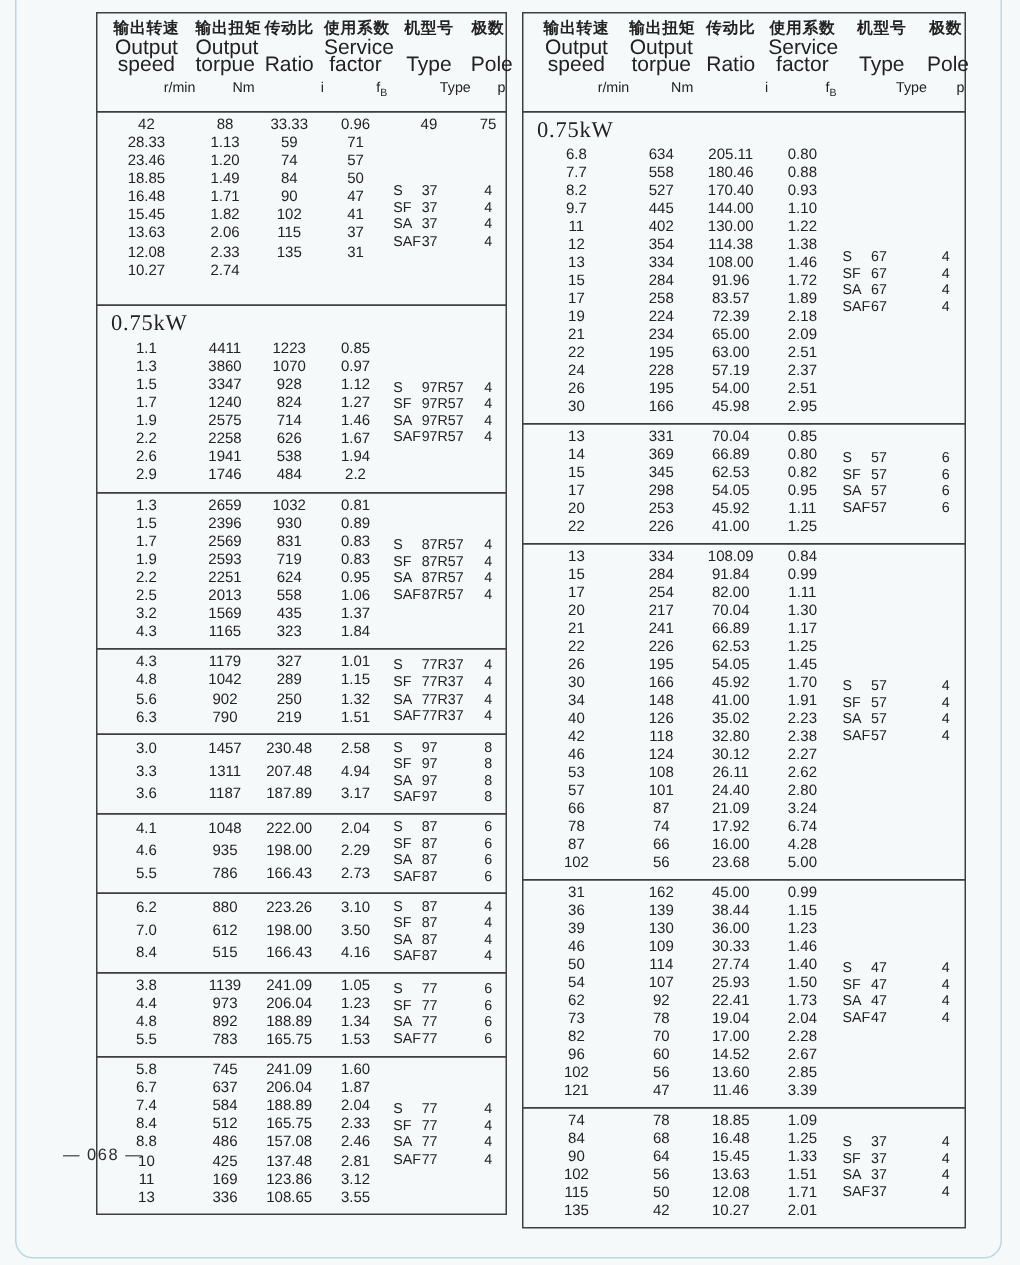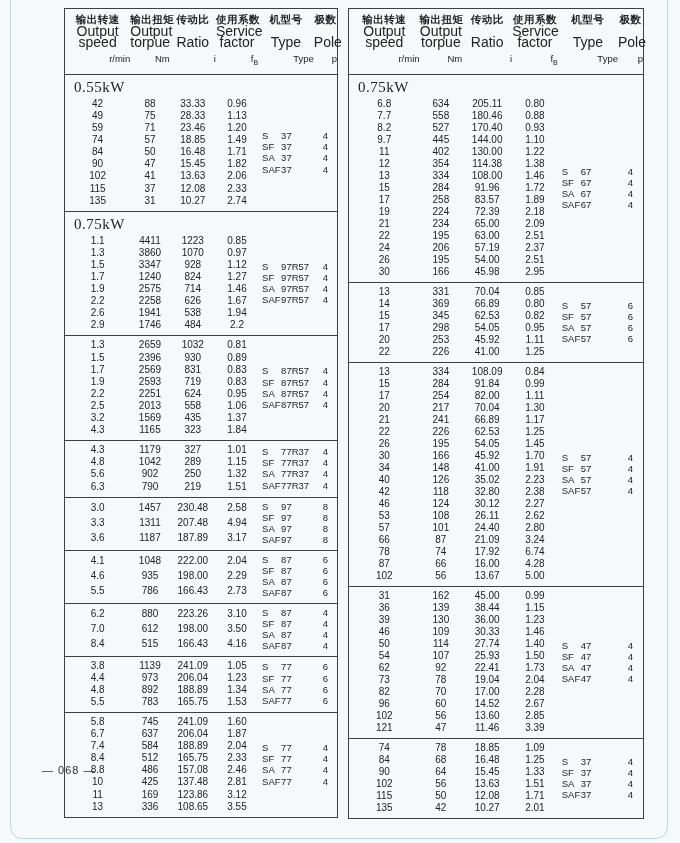--- a/index.html
+++ b/index.html
@@ -108,21 +108,20 @@
       <div class="hgrid units">
         <div class="ucell"><span>r/min</span></div>
         <div class="ucell"><span>Nm</span></div>
         <div class="ucell"><span>i</span></div>
         <div class="ucell"><span>f</span><sub>B</sub></div>
         <div class="ucell"><span>Type</span></div>
         <div class="ucell"><span>p</span></div>
       </div>
     </div>
     <div class="block">
-      <div class="kw">0.55kW</div>
       <div class="cell">42</div>
       <div class="cell">88</div>
       <div class="cell">33.33</div>
       <div class="cell">0.96</div>
       <div class="cell">49</div>
       <div class="cell">75</div>
       <div class="cell">28.33</div>
       <div class="cell">1.13</div>
       <div class="cell">59</div>
       <div class="cell">71</div>
@@ -638,21 +637,21 @@
       <div class="cell">2.18</div>
       <div class="cell">21</div>
       <div class="cell">234</div>
       <div class="cell">65.00</div>
       <div class="cell">2.09</div>
       <div class="cell">22</div>
       <div class="cell">195</div>
       <div class="cell">63.00</div>
       <div class="cell">2.51</div>
       <div class="cell">24</div>
-      <div class="cell">206</div>
+      <div class="cell">228</div>
       <div class="cell">57.19</div>
       <div class="cell">2.37</div>
       <div class="cell">26</div>
       <div class="cell">195</div>
       <div class="cell">54.00</div>
       <div class="cell">2.51</div>
       <div class="cell">30</div>
       <div class="cell">166</div>
       <div class="cell">45.98</div>
       <div class="cell">2.95</div>
@@ -795,21 +794,21 @@
       <div class="cell">78</div>
       <div class="cell">74</div>
       <div class="cell">17.92</div>
       <div class="cell">6.74</div>
       <div class="cell">87</div>
       <div class="cell">66</div>
       <div class="cell">16.00</div>
       <div class="cell">4.28</div>
       <div class="cell">102</div>
       <div class="cell">56</div>
-      <div class="cell">13.67</div>
+      <div class="cell">23.68</div>
       <div class="cell">5.00</div>
       <div class="typecell" style="grid-row: 1 / span 18;">
         <div class="tline">
           <span class="tpre">S</span>
           <span class="tmod">57</span>
         </div>
         <div class="tline">
           <span class="tpre">SF</span>
           <span class="tmod">57</span>
         </div>

